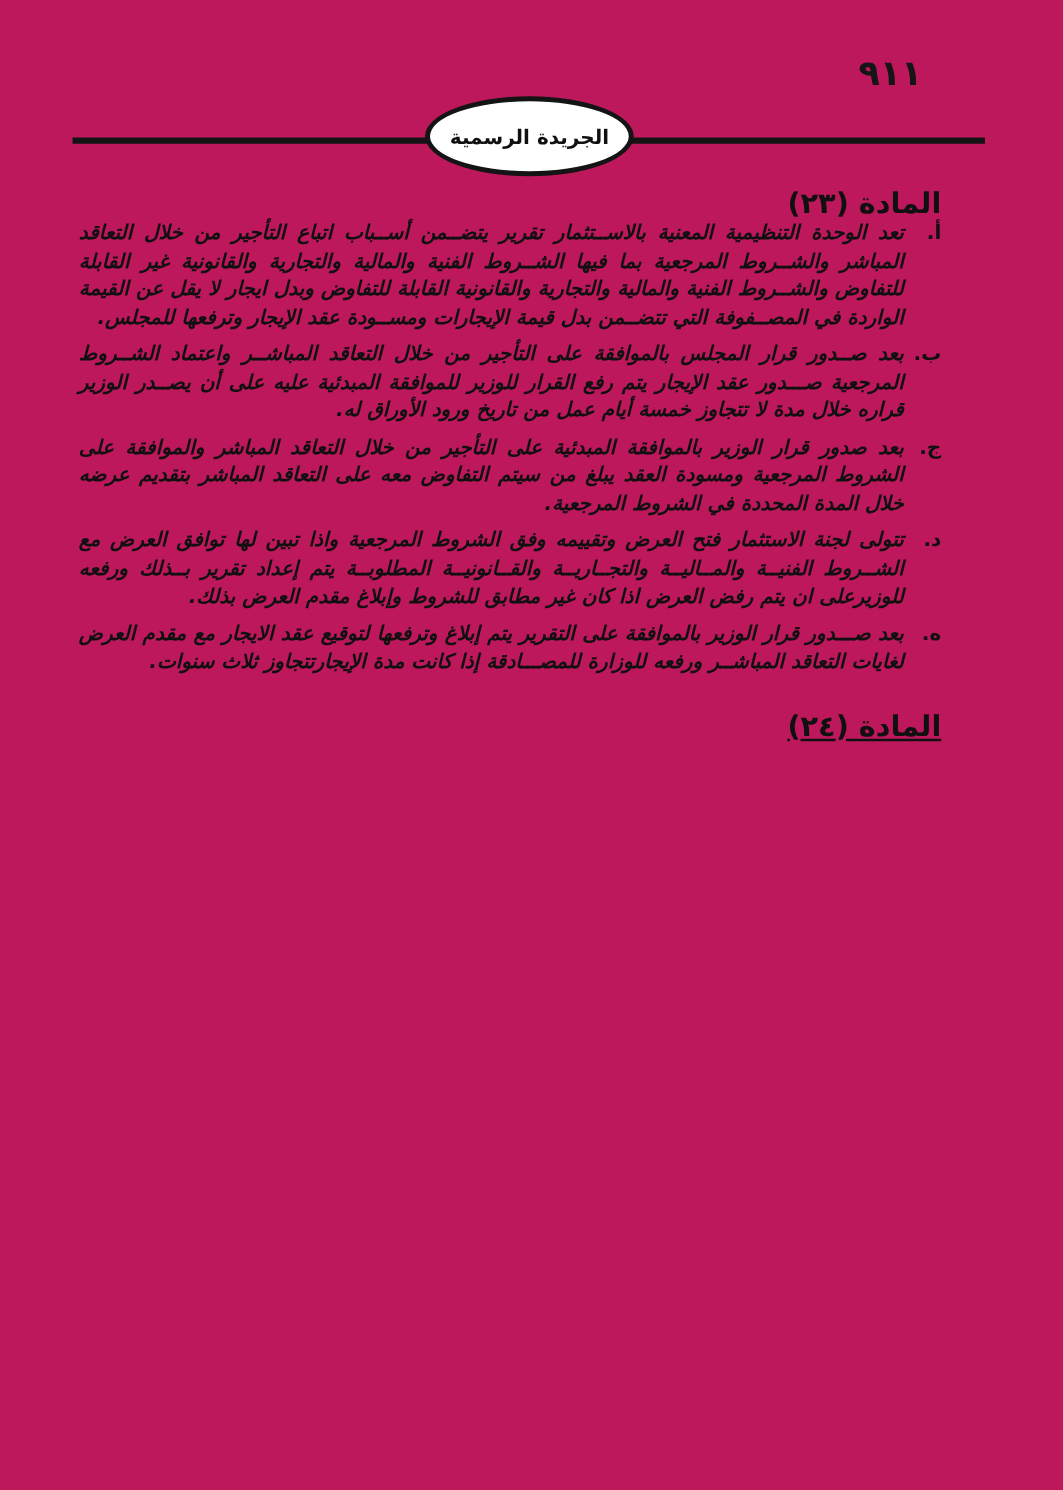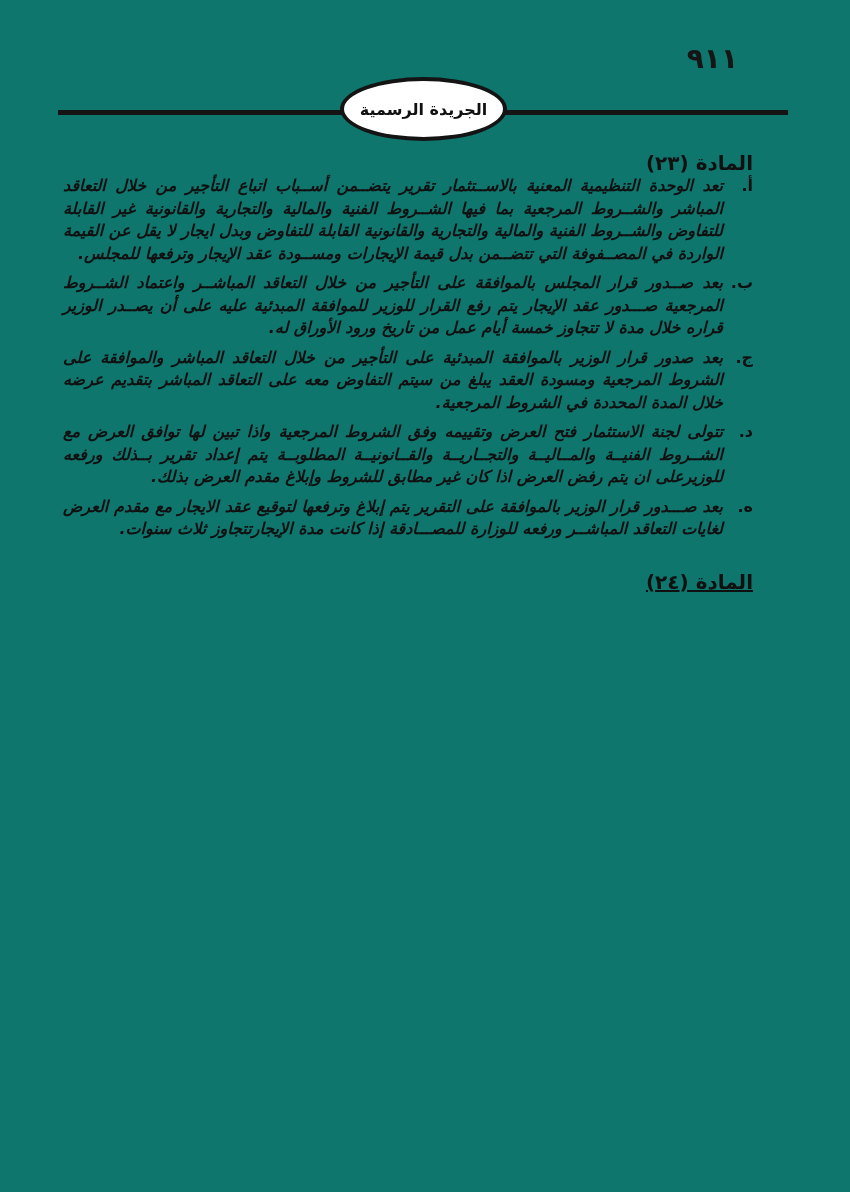--- a/index.html
+++ b/index.html
@@ -4,21 +4,21 @@
 <style>
   html, body {
     margin: 0;
     padding: 0;
     background: #ffffff;
   }
   .page {
     position: relative;
     width: 850px;
     height: 1192px;
-    background: #0f766e;
+    background: #be185d;
     overflow: hidden;
     font-family: "DejaVu Sans", sans-serif;
     color: #101010;
     direction: rtl;
   }
   
   .page-number {
     position: absolute;
     top: 42px;
     right: 112px;
@@ -59,21 +59,21 @@
   
   .content {
     position: absolute;
     top: 151px;
     right: 97px;
     width: 690px;
     direction: rtl;
   }
   .article-title {
     margin: 0;
-    font-size: 20px;
+    font-size: 23px;
     font-weight: bold;
     text-align: right;
     line-height: 24px;
   }
   .intro {
     margin: 25px 0 13px 0;
     font-size: 16px;
     font-weight: bold;
     text-align: right;
     line-height: 22px;

